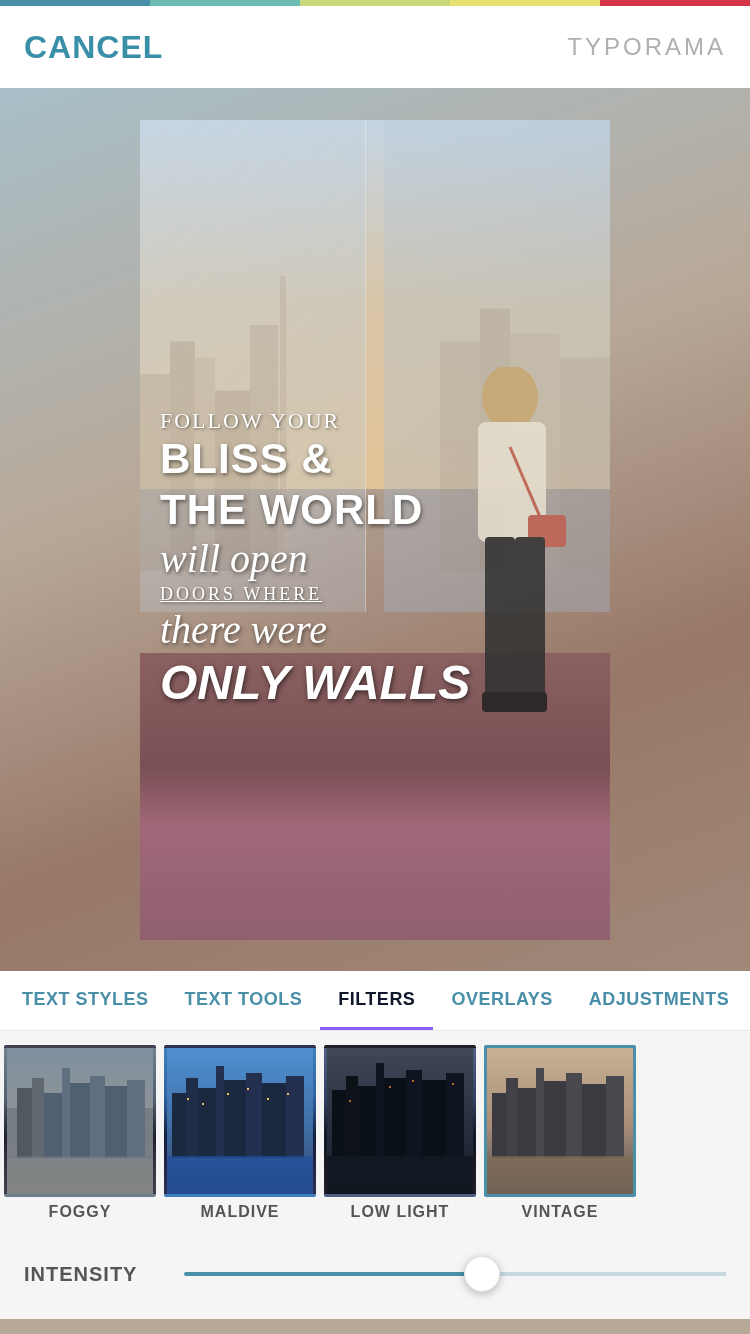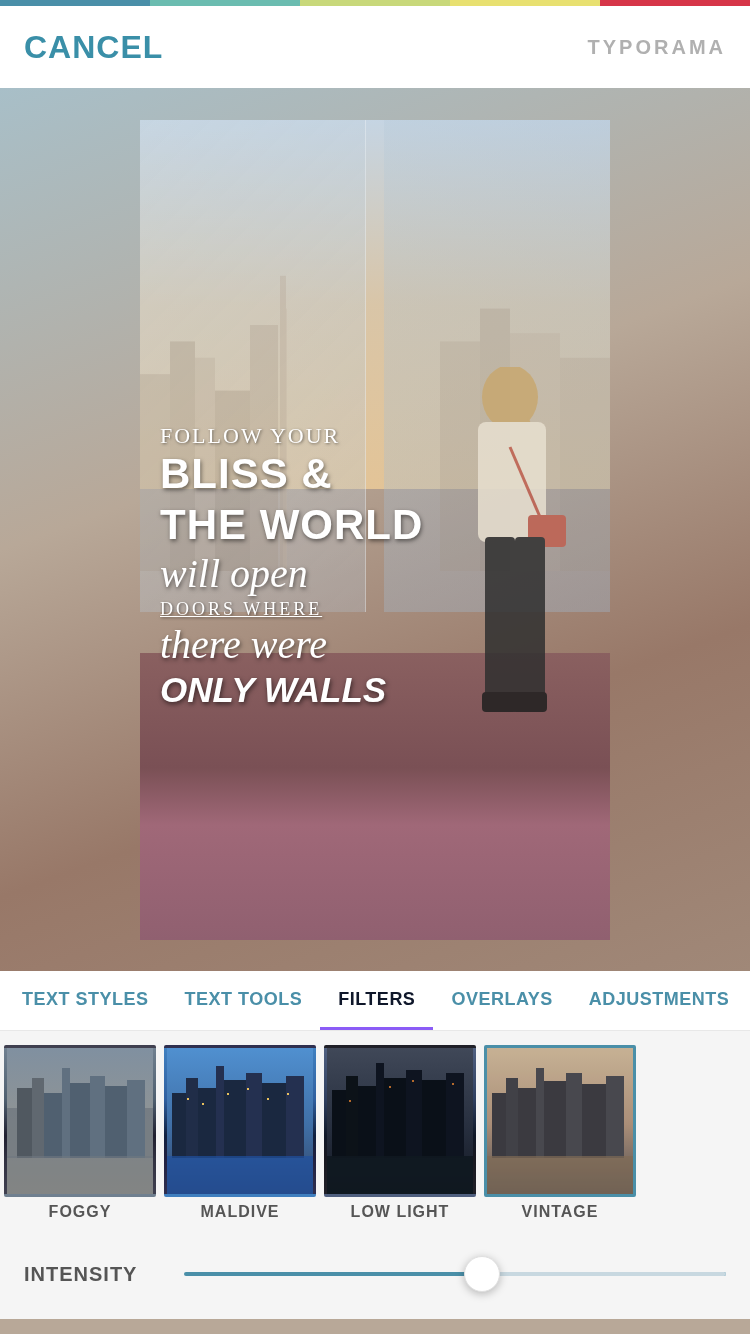--- a/index.html
+++ b/index.html
@@ -35,22 +35,22 @@
     }
     .header-cancel {
       font-size: 32px;
       font-weight: 700;
       color: #3a8fa8;
       letter-spacing: 1px;
       text-transform: uppercase;
       cursor: pointer;
     }
     .header-title {
-      font-size: 20px;
-      font-weight: 700;
+      font-size: 24px;
+      font-weight: 400;
       color: #b0b0b0;
       letter-spacing: 3px;
       text-transform: uppercase;
     }
     .header-share {
       font-size: 28px;
       font-weight: 700;
       color: #d63548;
       letter-spacing: 1px;
       text-transform: uppercase;
@@ -157,21 +157,21 @@
       margin-bottom: 2px;
     }
     .text-line-italic-lg {
       font-size: 40px;
       font-style: italic;
       font-family: Georgia, 'Times New Roman', serif;
       text-shadow: 1px 2px 4px rgba(0,0,0,0.5);
       margin-bottom: 2px;
     }
     .text-line-bold-xl {
-      font-size: 35px;
+      font-size: 48px;
       font-weight: 900;
       text-transform: uppercase;
       font-style: italic;
       text-shadow: 1px 2px 5px rgba(0,0,0,0.6);
     }
 
     
     .tabs-bar {
       height: 60px;
       background: #ffffff;

